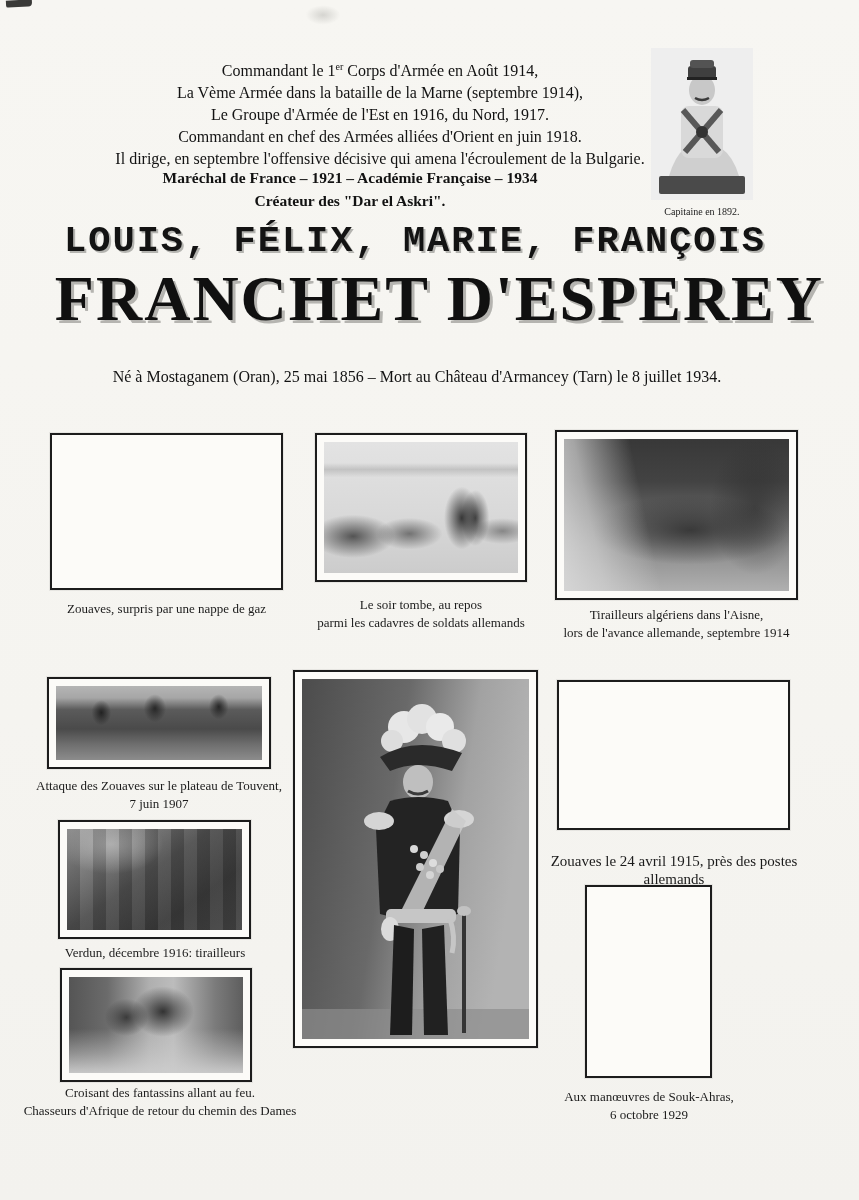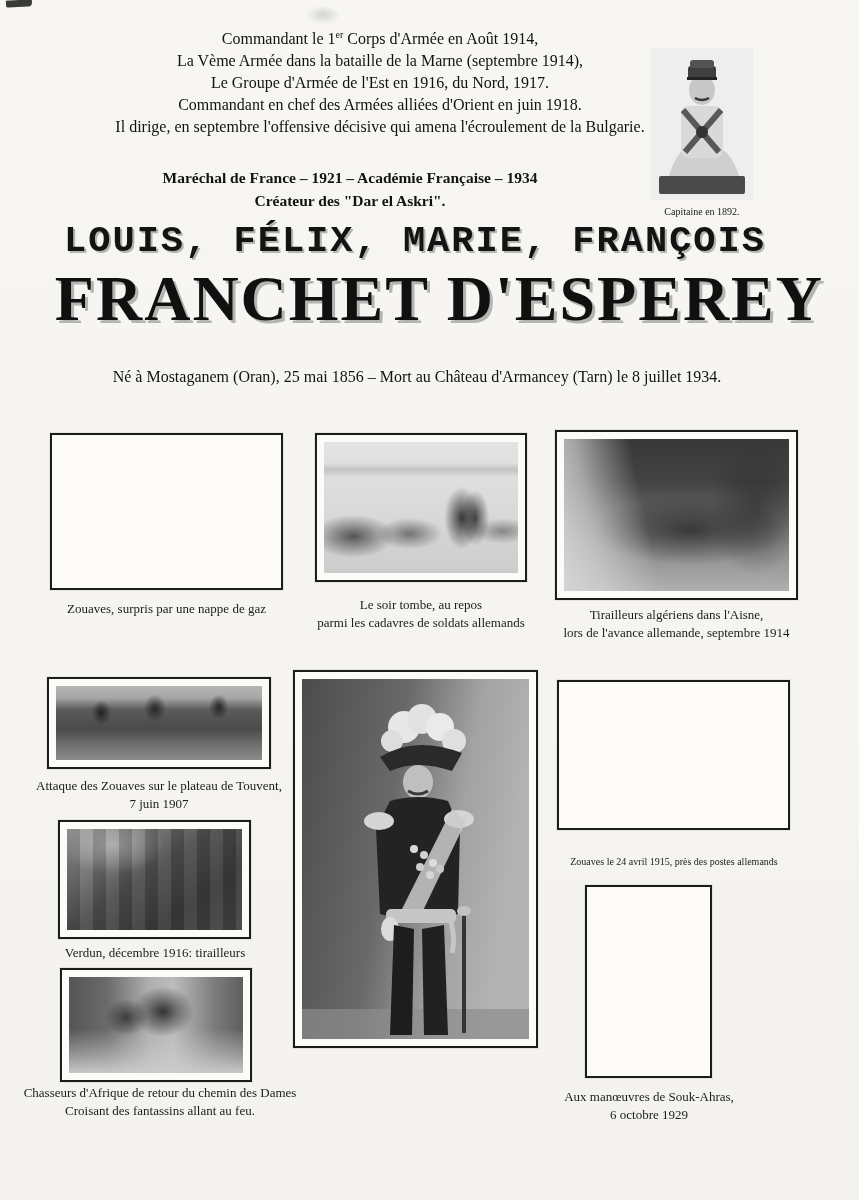--- a/index.html
+++ b/index.html
@@ -7,21 +7,21 @@
     position:relative;width:859px;height:1200px;margin:0 auto;
     background:linear-gradient(180deg,#f7f6f2 0%,#f5f4f0 60%,#f3f2ee 100%);
     overflow:hidden;
     font-family:"Liberation Serif", serif;color:#151515;
   }
   .artifact{position:absolute;}
   .artifact-tl{left:6px;top:0;width:26px;height:7px;background:#3a3a38;border-radius:0 0 4px 2px;transform:rotate(-3deg);}
   .artifact-tc{left:300px;top:2px;width:46px;height:26px;background:radial-gradient(closest-side,rgba(150,150,145,0.35),transparent 75%);}
 
   
-  .bio{position:absolute;left:30px;top:24px;width:700px;text-align:center;
+  .bio{position:absolute;left:30px;top:56px;width:700px;text-align:center;
        font-size:16px;line-height:22px;color:#121212;}
   .bio sup{font-size:10px;}
   .honors{position:absolute;left:0;top:166px;width:700px;text-align:center;
        font-size:15.5px;line-height:23px;color:#121212;font-weight:bold;}
 
   
   .captain{position:absolute;left:643px;top:48px;width:118px;margin:0;text-align:center;}
   .captain .ph{width:102px;height:152px;margin:0 auto;}
   .captain figcaption{font-size:10px;margin-top:6px;color:#1a1a1a;}
 
@@ -33,21 +33,21 @@
     font-family:Liberation Serif, serif;font-weight:700;font-size:64px;letter-spacing:2px;
     color:#101010;text-shadow:3px 3px 0 rgba(115,115,112,0.5);}
   .t-dates{position:absolute;left:0;top:368px;width:834px;text-align:center;
     font-size:16px;color:#121212;}
 
   
   .frame{position:absolute;margin:0;background:#fcfbf8;border:2px solid #1c1c1c;
     padding:7px;box-sizing:border-box;box-shadow:0 0 0 1px rgba(0,0,0,0.06);}
   .frame .ph{width:100%;height:100%;}
   .cap{position:absolute;text-align:center;font-size:13px;line-height:17.5px;color:#1b1b1b;}
-  .cap-sm{font-size:10px;}
+  .cap-sm{font-size:15px;}
 
   
   .ph{filter:saturate(0);}
   .img-zouaves-gas{background:
     linear-gradient(95deg,transparent 76%,rgba(225,223,215,0.9) 82%,rgba(150,148,140,0.5) 90%,transparent 96%),
     radial-gradient(95px 52px at 62% 52%,rgba(28,28,22,0.8),transparent 72%),
     radial-gradient(70px 40px at 30% 35%,rgba(45,44,38,0.75),transparent 75%),
     linear-gradient(160deg,#55534b 0%,#626057 25%,#7b7970 48%,#93918 6 68%,#a3a196 100%),
     linear-gradient(160deg,#55534b 0%,#7b7970 48%,#a3a196 100%);}
   .img-soir{background:
@@ -171,22 +171,22 @@
     <div class="ph img-verdun"></div>
   </figure>
   <div class="cap" style="left:30px;top:944px;width:250px;">
     <div>Verdun, décembre 1916: tirailleurs</div>
   </div>
 
   <figure class="frame" style="left:60px;top:968px;width:192px;height:114px;">
     <div class="ph img-chasseurs"></div>
   </figure>
   <div class="cap" style="left:8px;top:1084px;width:304px;">
+    <div>Croisant des fantassins allant au feu.</div>
     <div>Chasseurs d'Afrique de retour du chemin des Dames</div>
-    <div>Croisant des fantassins allant au feu.</div>
   </div>
 
   <figure class="frame" style="left:293px;top:670px;width:245px;height:378px;">
     <div class="ph">
       <svg width="100%" height="100%" viewBox="0 0 227 360" preserveAspectRatio="none">
         <defs>
           <linearGradient id="bg" x1="0" y1="0" x2="1" y2="0.25">
             <stop offset="0" stop-color="#4e4c46"></stop>
               <stop offset="0.45" stop-color="#6b6961"></stop>
             <stop offset="0.75" stop-color="#a5a299"></stop>

